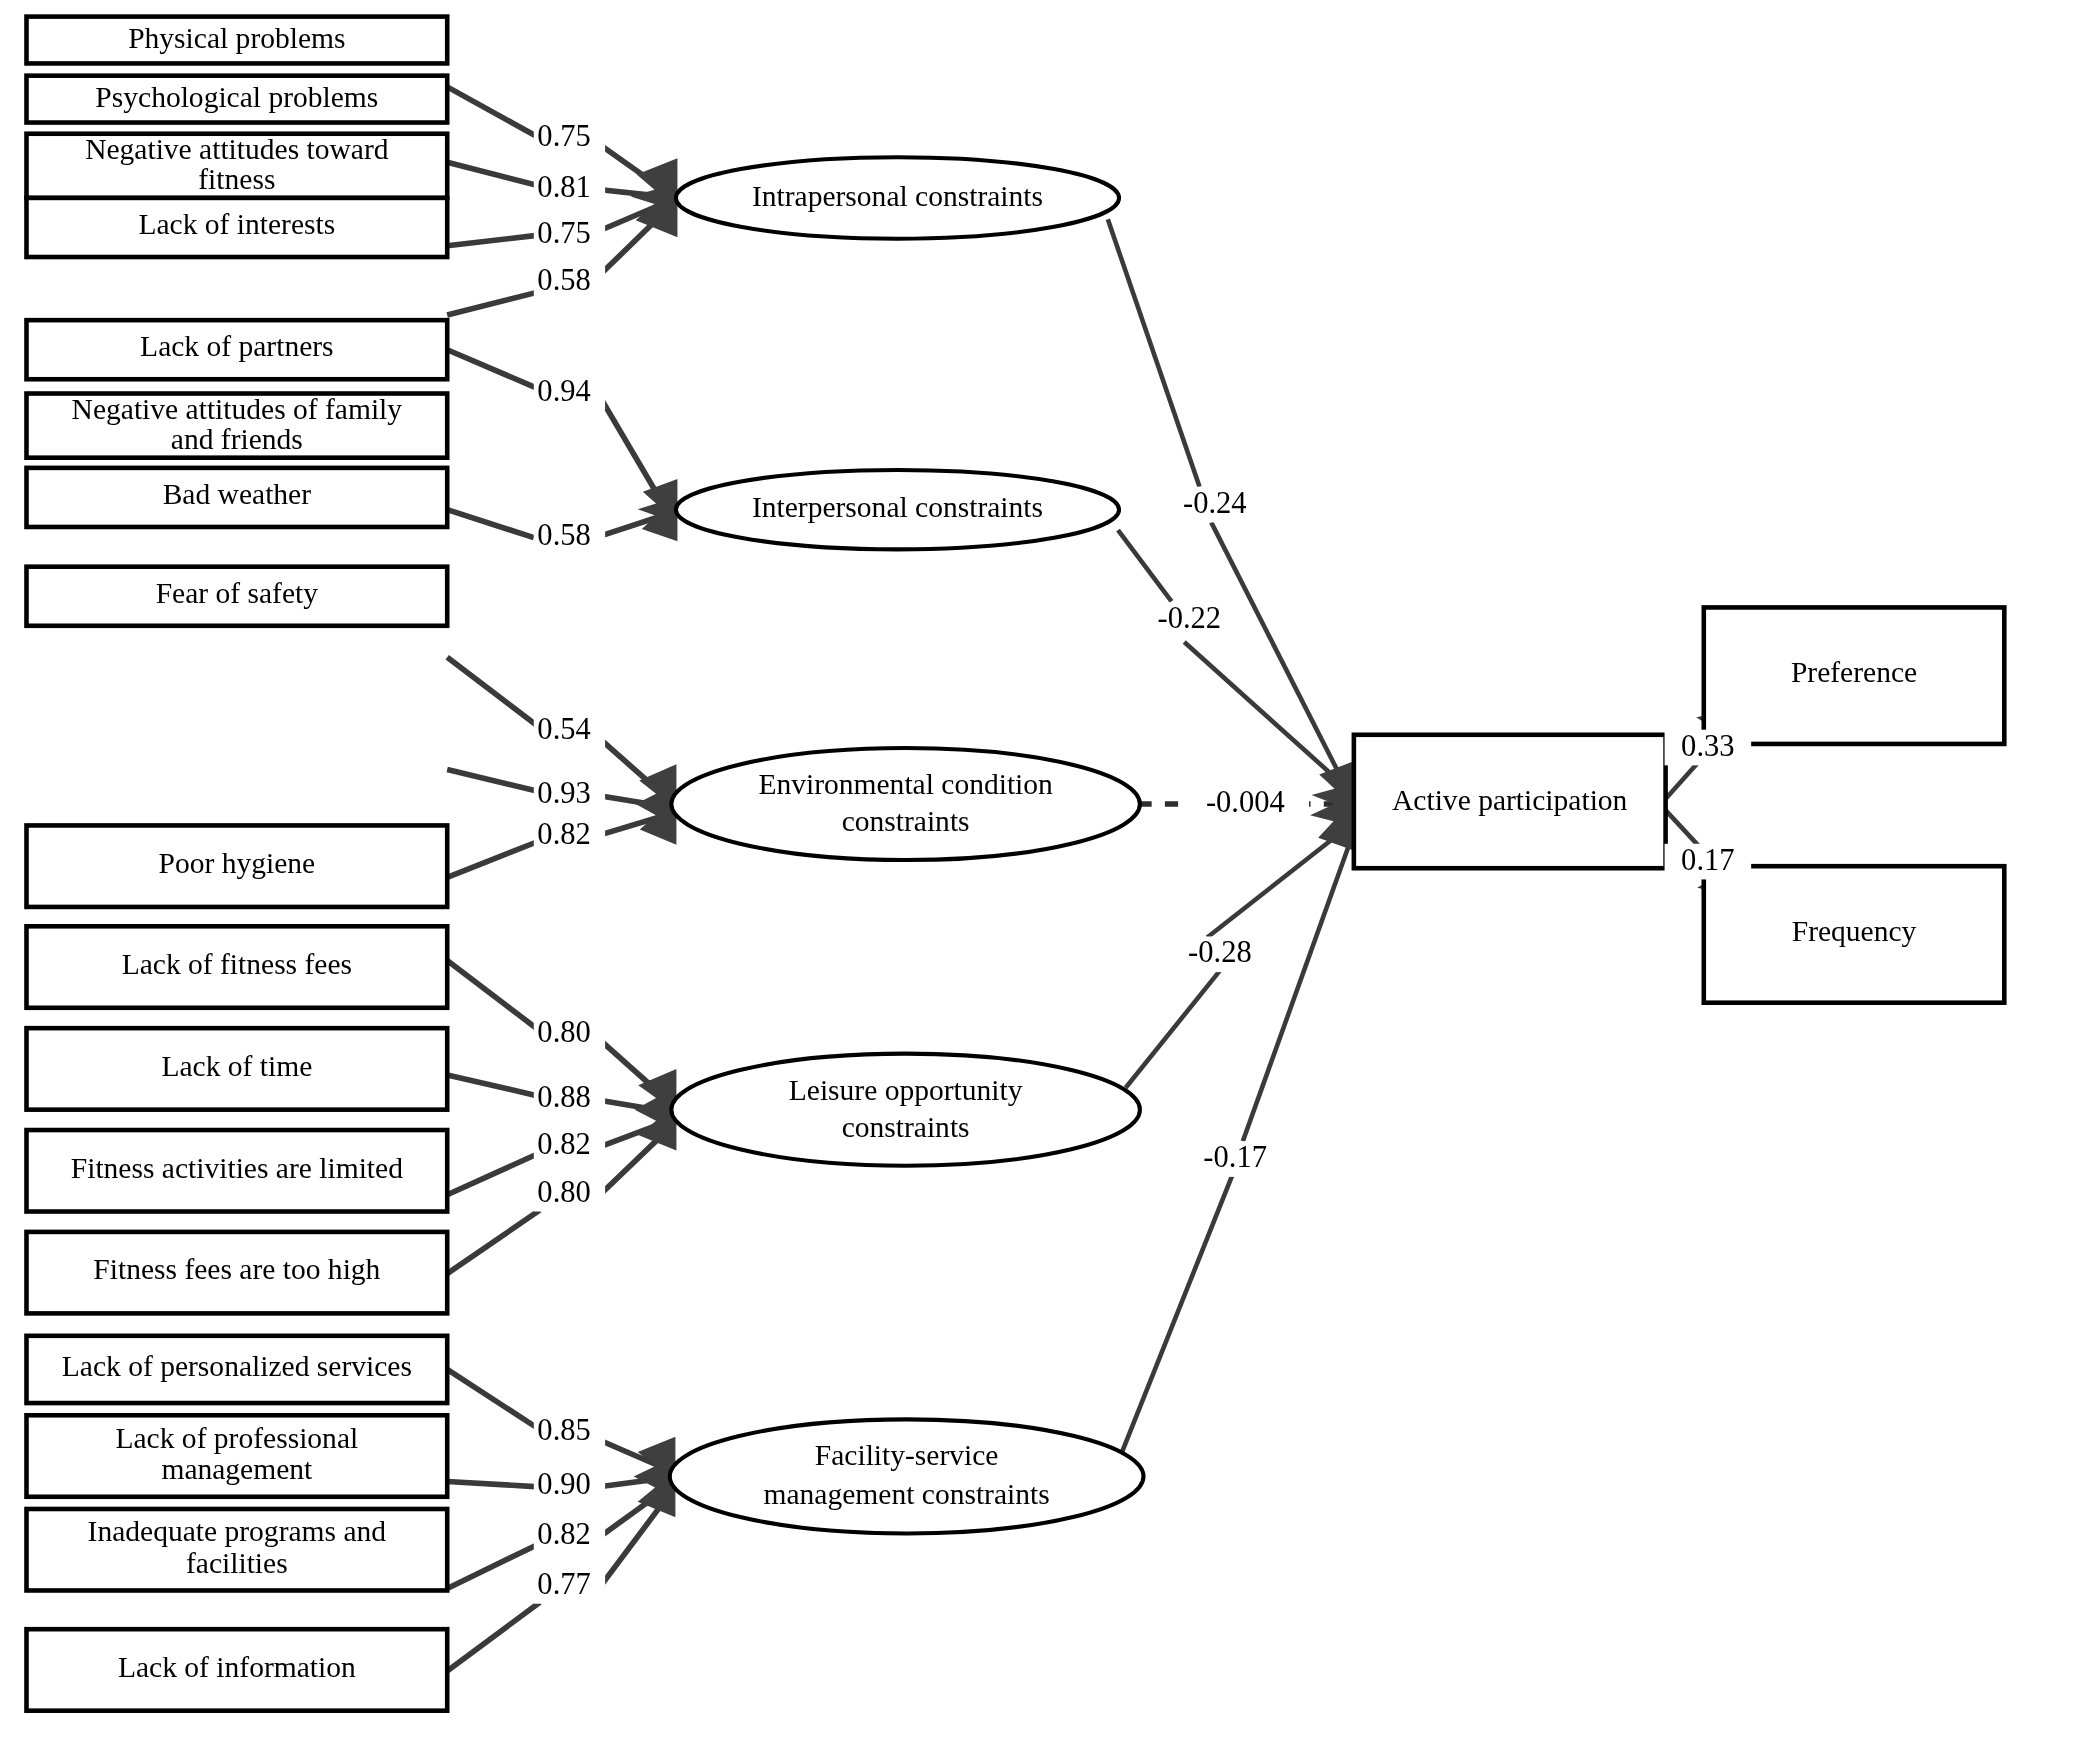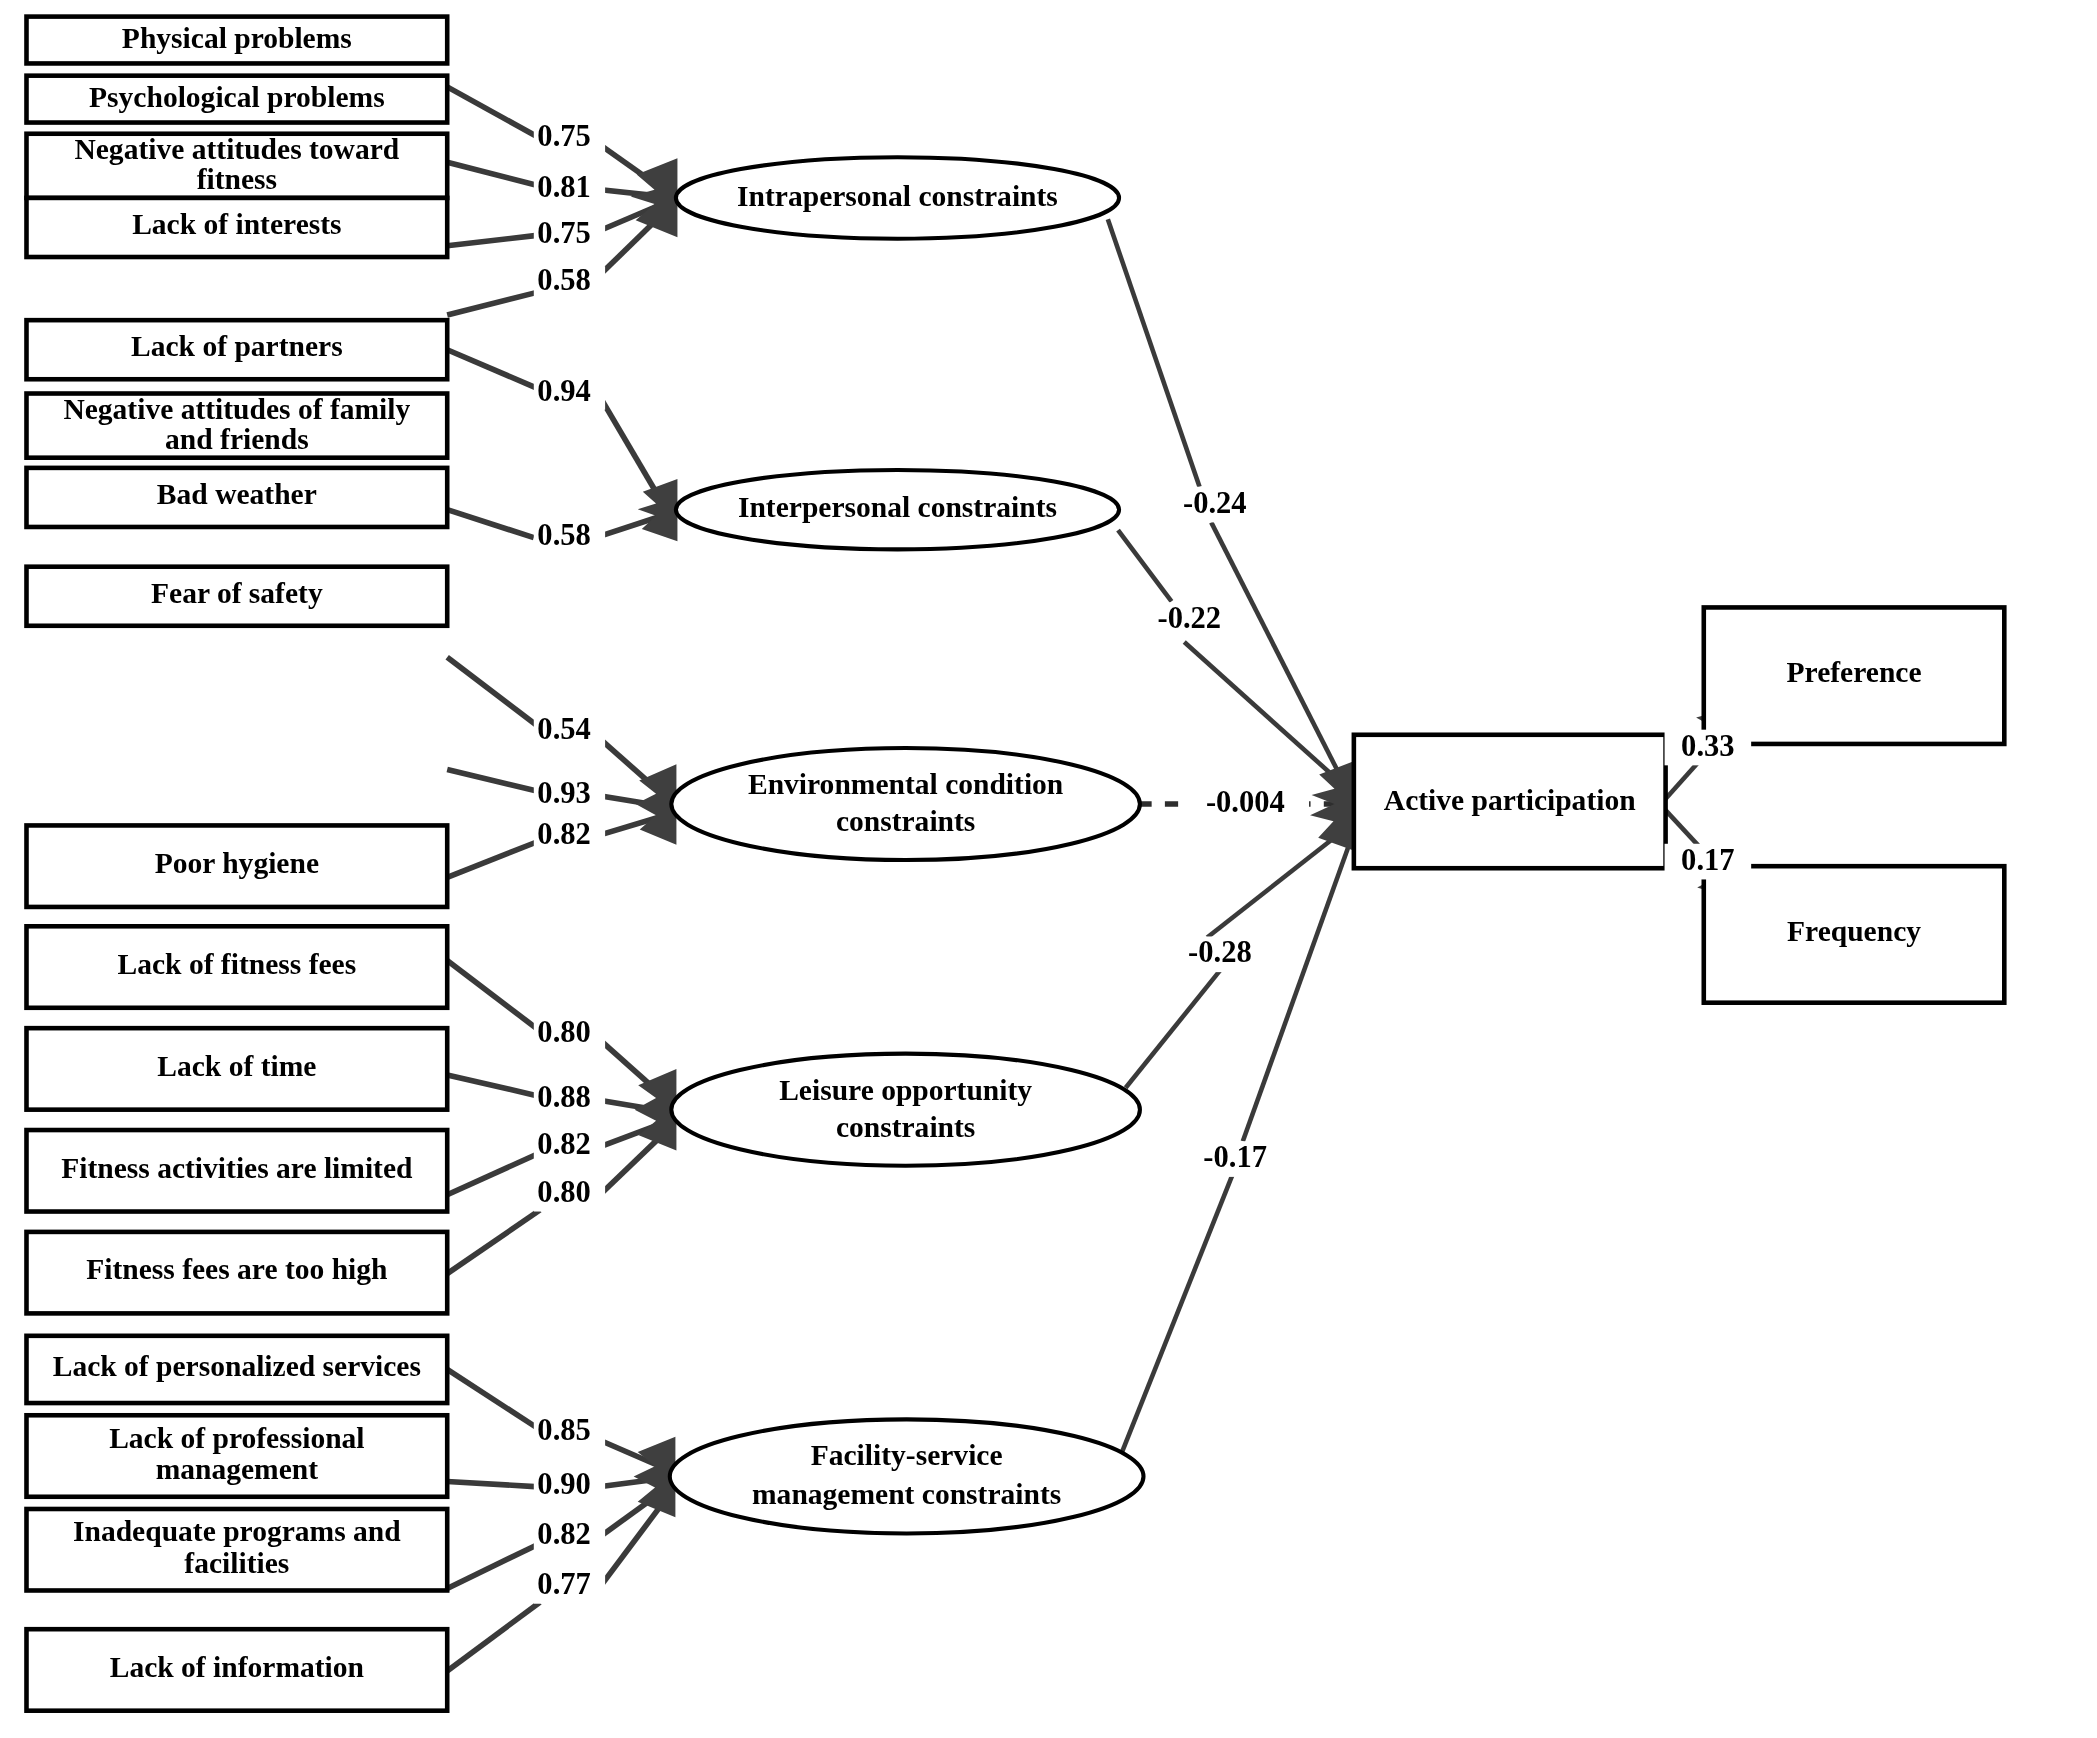--- a/index.html
+++ b/index.html
@@ -9,21 +9,20 @@
   }
   body {
     font-family: "Liberation Serif", "DejaVu Serif", serif;
   }
   #sem-root {
     position: relative;
     width: 2097px;
     height: 1739px;
     background: #ffffff;
     overflow: hidden;
-    font-weight: bold;
   }
   svg#sem-svg {
     position: absolute;
     left: 0;
     top: 0;
     width: 2097px;
     height: 1739px;
     display: block;
   }
   .ind-box {

